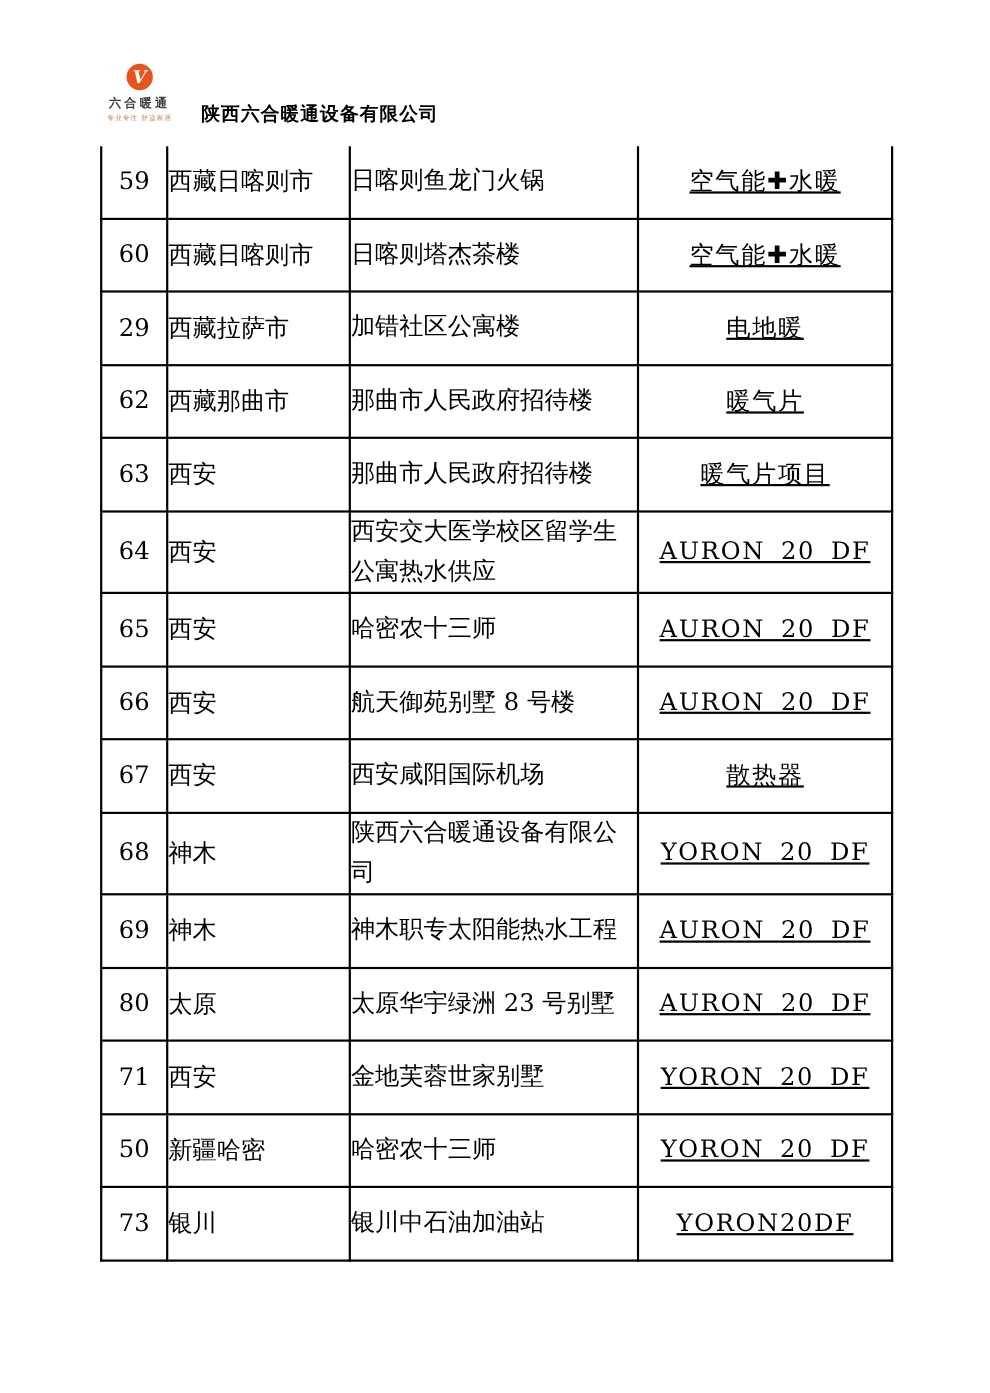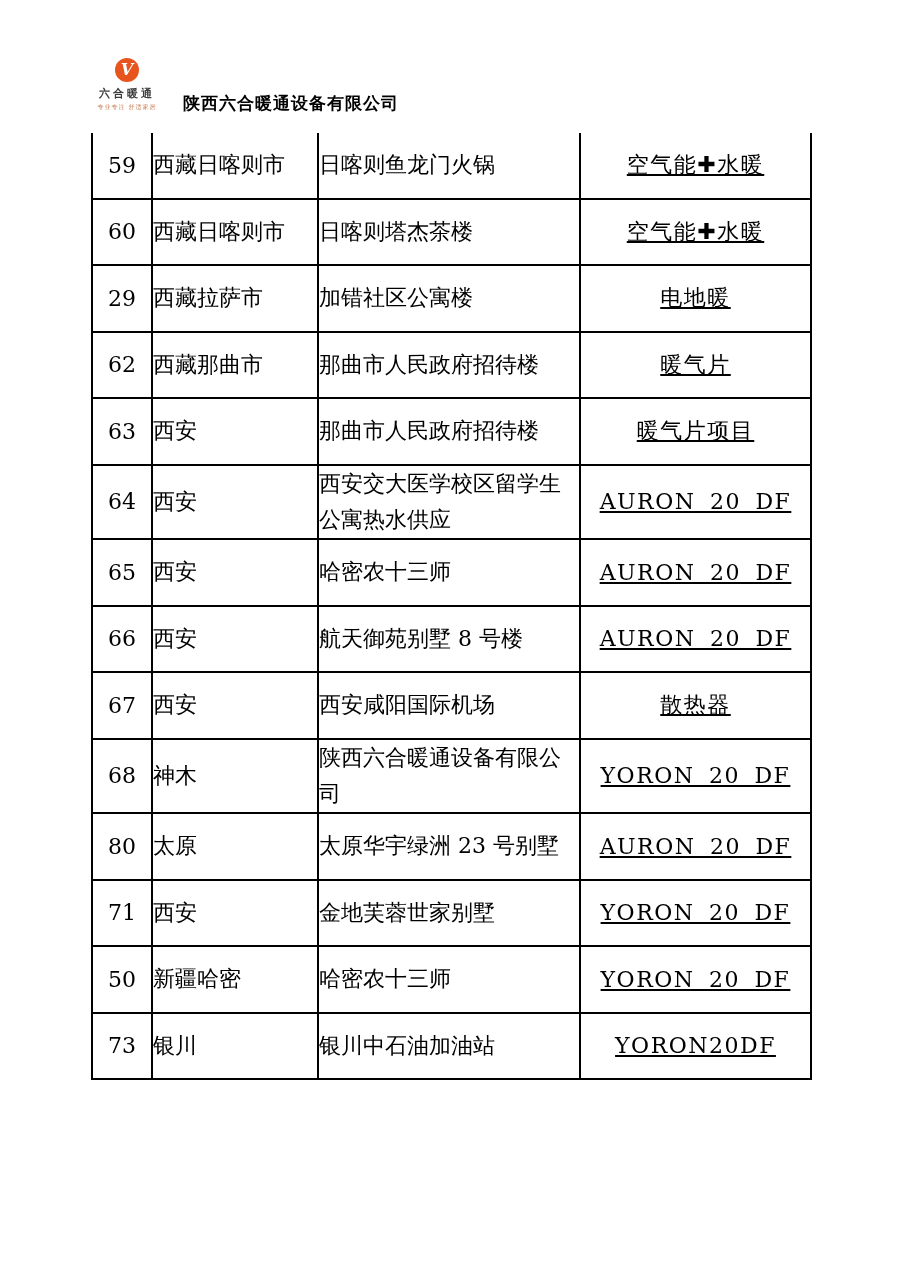--- a/index.html
+++ b/index.html
@@ -169,20 +169,26 @@
     <td class="c-proj">西安咸阳国际机场</td>
     <td class="c-prod">散热器</td>
   </tr>
       <tr>
     <td class="c-no">68</td>
     <td class="c-city">神木</td>
     <td class="c-proj">陕西六合暖通设备有限公司</td>
     <td class="c-prod">YORON 20 DF</td>
   </tr>
       <tr>
+    <td class="c-no">69</td>
+    <td class="c-city">神木</td>
+    <td class="c-proj">神木职专太阳能热水工程</td>
+    <td class="c-prod">AURON 20 DF</td>
+  </tr>
+      <tr>
     <td class="c-no">80</td>
     <td class="c-city">太原</td>
     <td class="c-proj">太原华宇绿洲 23 号别墅</td>
     <td class="c-prod">AURON 20 DF</td>
   </tr>
       <tr>
     <td class="c-no">71</td>
     <td class="c-city">西安</td>
     <td class="c-proj">金地芙蓉世家别墅</td>
     <td class="c-prod">YORON 20 DF</td>

